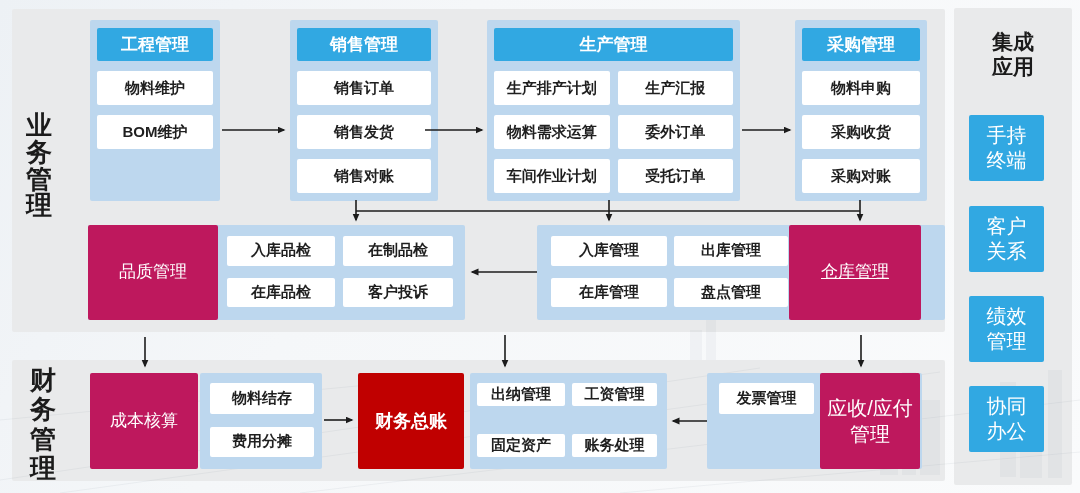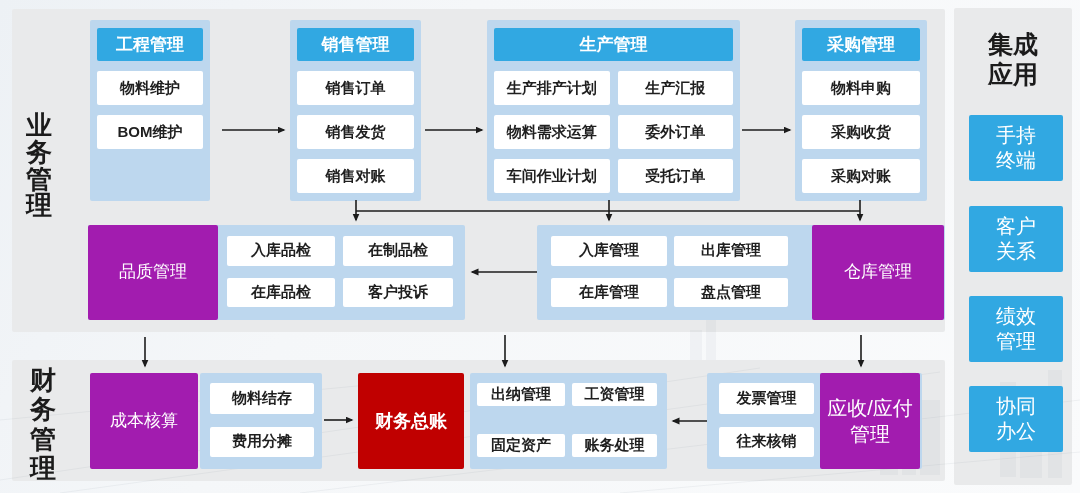--- a/index.html
+++ b/index.html
@@ -25,31 +25,31 @@
     display:flex;align-items:center;justify-content:center;height:34px;border-radius:2px;flex:0 0 auto;white-space:nowrap;}
   .grid2{display:grid;grid-template-columns:1fr 1fr;gap:10px 8px;}
   .grid2 .g-item{height:34px;}
 
   .t2{top:225px;height:95px;}
   .g2x2{position:absolute;display:grid;grid-template-rows:1fr 1fr;gap:12px 8px;}
   .g2x2 .g-item{height:auto;}
   .vstack{position:absolute;display:grid;grid-template-rows:1fr 1fr;gap:13px;}
   .vstack .g-item{height:auto;}
 
-  .bluebox{position:absolute;background:#a21caf;color:#fff;display:flex;align-items:center;
+  .bluebox{position:absolute;background:#be185d;color:#fff;display:flex;align-items:center;
     justify-content:center;text-align:center;font-size:17px;border-radius:2px;z-index:5;line-height:1.3;}
   .redbox{position:absolute;background:#c00000;color:#fff;display:flex;align-items:center;
     justify-content:center;font-size:18px;font-weight:700;border-radius:2px;z-index:5;}
   .t3{top:373px;height:96px;}
 
   .sb{left:954px;top:8px;width:118px;height:477px;}
   .sb-title{position:absolute;left:954px;top:30px;width:118px;text-align:center;z-index:5;
-    font-size:25px;font-weight:700;color:#1b1b1b;line-height:1.18;}
+    font-size:21px;font-weight:700;color:#1b1b1b;line-height:1.18;}
   .sb-title span{display:inline-block;width:2em;word-break:break-all;}
-  .sb-item{position:absolute;left:969px;width:94px;height:66px;background:#31a8e2;color:#fff;
+  .sb-item{position:absolute;left:969px;width:75px;height:66px;background:#31a8e2;color:#fff;
     display:flex;align-items:center;justify-content:center;text-align:center;
     font-size:20px;line-height:1.25;border-radius:2px;z-index:5;}
   .sb-item span{display:inline-block;width:2em;word-break:break-all;}
   .wrapnarrow{display:inline-block;width:4.7em;word-break:break-all;font-size:20px;}
 </style>
 </head>
 <body>
 
 <div class="stage">
 
@@ -73,27 +73,27 @@
       <rect x="1020" y="398" width="22" height="80"></rect>
         <rect x="1048" y="370" width="14" height="108"></rect>
       <rect x="690" y="330" width="12" height="30"></rect>
         <rect x="706" y="318" width="10" height="42"></rect>
     </g>
   </svg>
 
   <div class="vlabel biz">业务管理</div>
   <div class="vlabel fin">财务管理</div>
 
-  <div class="group t1" style="left:90px;width:120px;">
+  <div class="group t1" style="left:90px;width:130px;">
     <div class="g-header">工程管理</div>
     <div class="g-item">物料维护</div>
     <div class="g-item">BOM维护</div>
   </div>
 
-  <div class="group t1" style="left:290px;width:131px;">
+  <div class="group t1" style="left:290px;width:148px;">
     <div class="g-header">销售管理</div>
     <div class="g-item">销售订单</div>
     <div class="g-item">销售发货</div>
     <div class="g-item">销售对账</div>
   </div>
 
   <div class="group t1" style="left:487px;width:253px;">
     <div class="g-header">生产管理</div>
     <div class="grid2">
       <div class="g-item">生产排产计划</div>
@@ -122,21 +122,21 @@
     </div>
   </div>
 
   <div class="group t2" style="left:537px;width:408px;">
     <div class="g2x2" style="left:14px;top:11px;bottom:13px;grid-template-columns:116px 114px;gap:12px 7px;">
       <div class="g-item">入库管理</div>
       <div class="g-item">出库管理</div>
       <div class="g-item">在库管理</div>
       <div class="g-item">盘点管理</div>
     </div>
-    <div class="bluebox" style="right:1px;top:0;bottom:0;width:132px;">仓库管理</div>
+    <div class="bluebox" style="right:24px;top:0;bottom:0;width:132px;text-decoration:underline;">仓库管理</div>
   </div>
 
   <div class="bluebox t3" style="left:90px;width:108px;">成本核算</div>
 
   <div class="group t3" style="left:200px;width:122px;">
     <div class="vstack" style="left:10px;right:8px;top:10px;bottom:12px;">
       <div class="g-item">物料结存</div>
       <div class="g-item">费用分摊</div>
     </div>
   </div>
@@ -148,21 +148,20 @@
       <div class="g-item">出纳管理</div>
       <div class="g-item">工资管理</div>
       <div class="g-item">固定资产</div>
       <div class="g-item">账务处理</div>
     </div>
   </div>
 
   <div class="group t3" style="left:707px;width:215px;">
     <div class="vstack" style="left:12px;width:95px;top:10px;bottom:12px;">
       <div class="g-item">发票管理</div>
-      <div class="g-item">往来核销</div>
     </div>
     <div class="bluebox" style="right:2px;top:0;bottom:0;width:100px;">
       <span class="wrapnarrow">应收/应付管理</span>
     </div>
   </div>
 
   <div class="sb-title">
     <span>集成应用</span>
   </div>
   <div class="sb-item" style="top:115px;">

